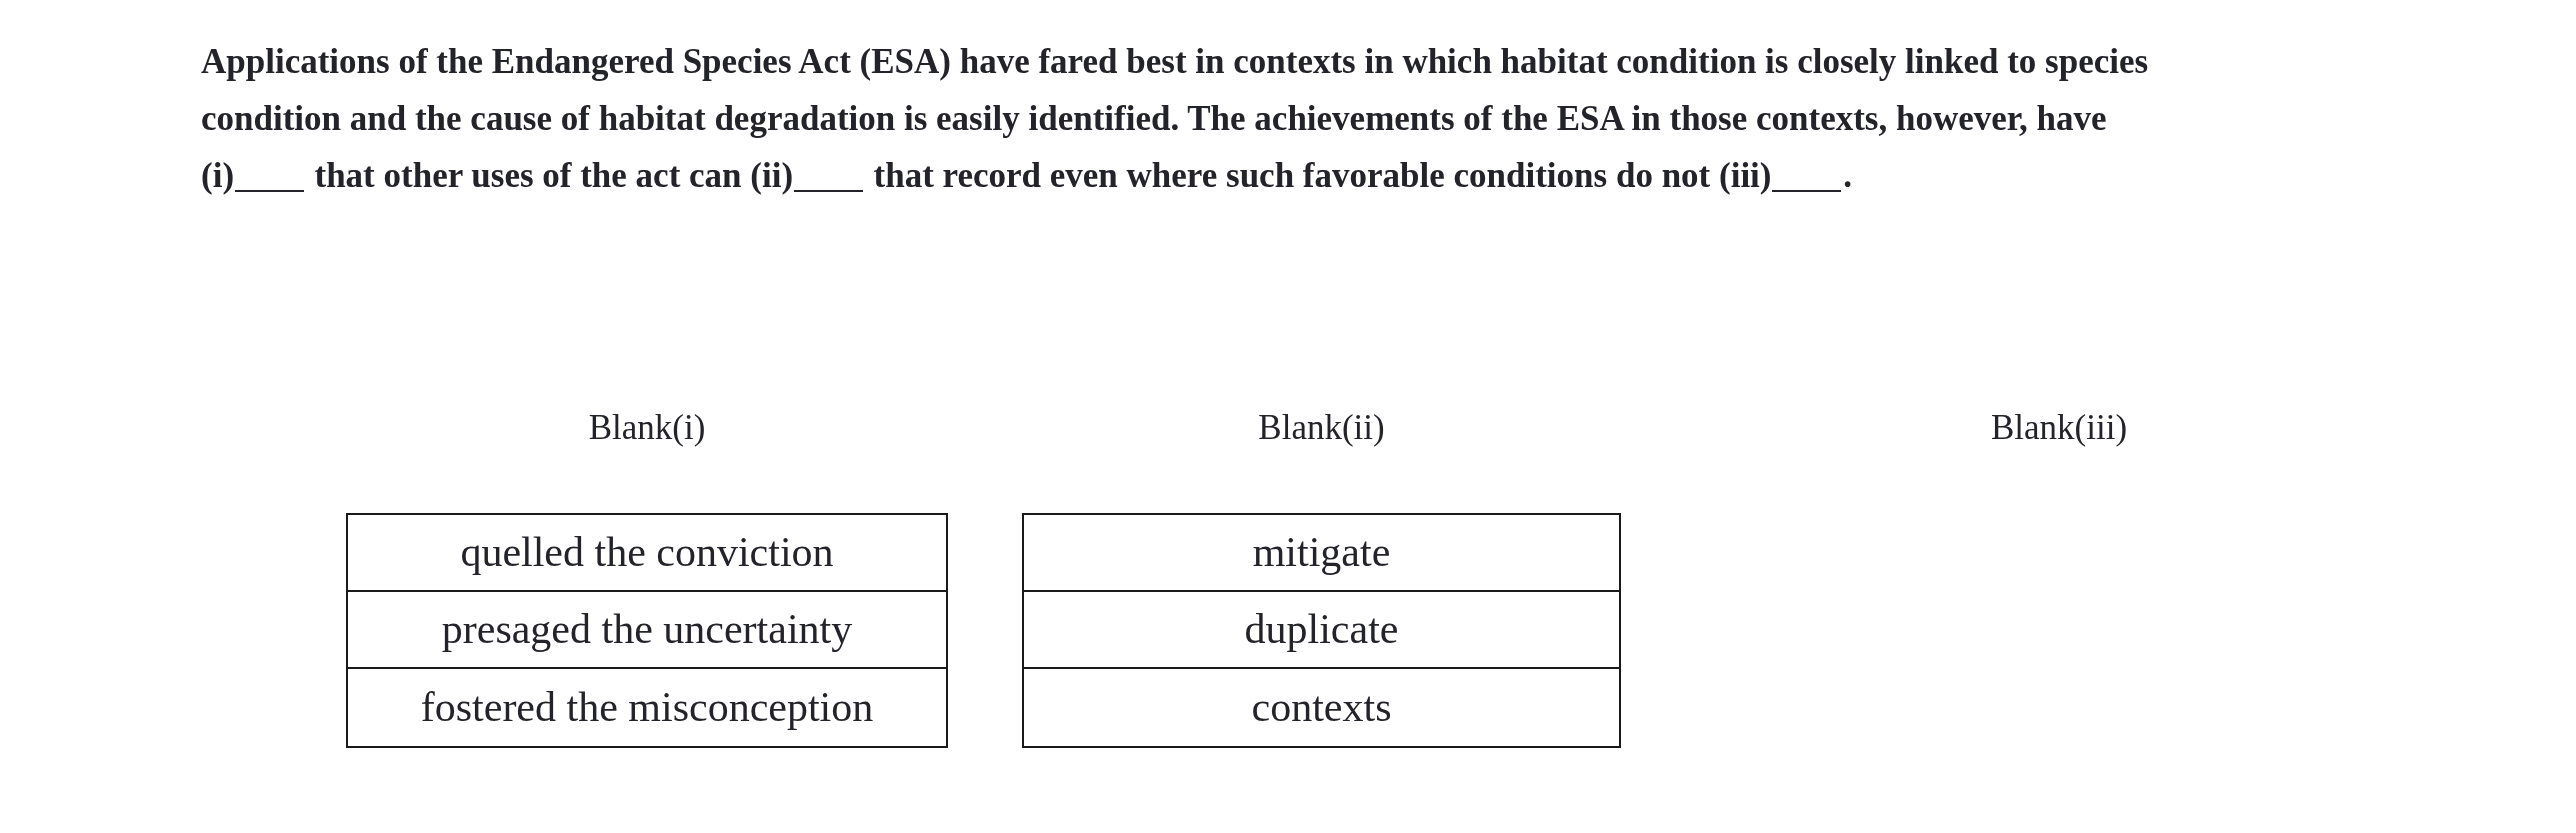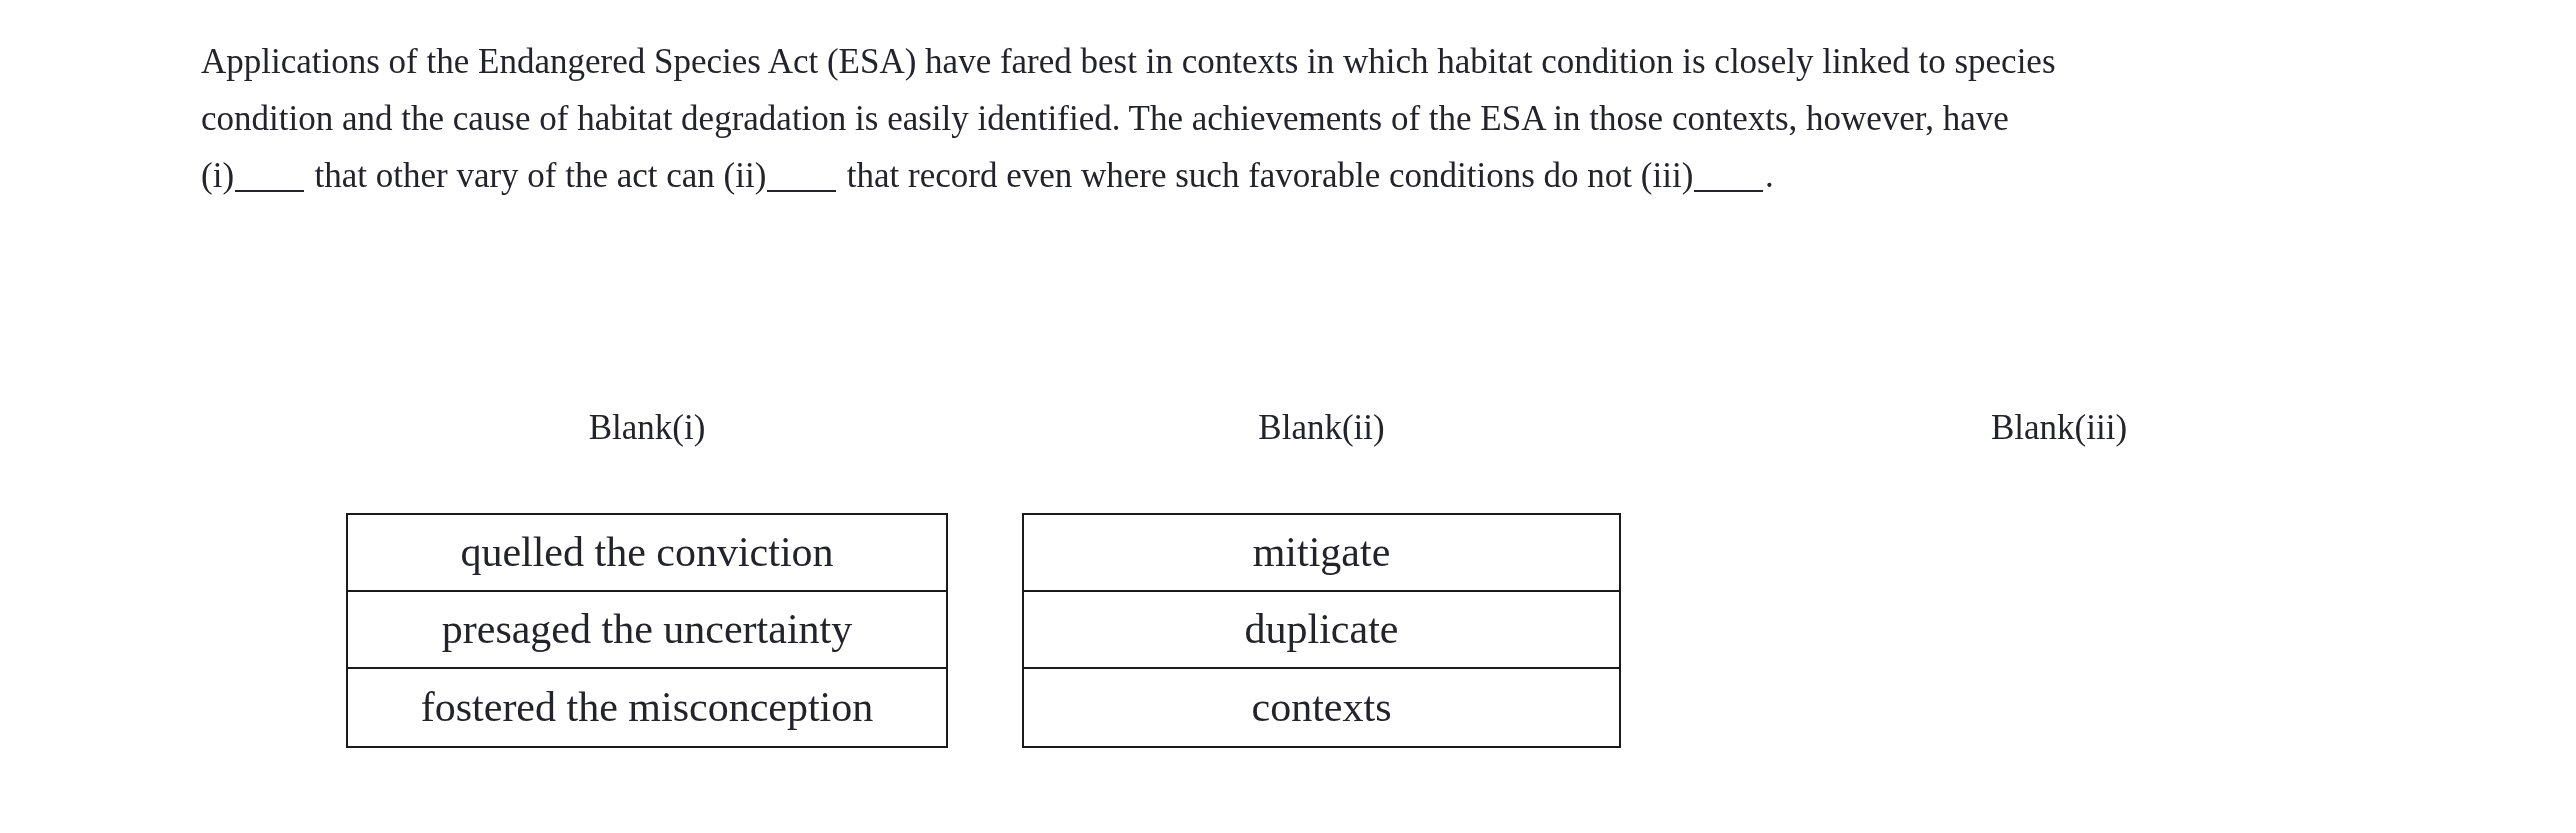--- a/index.html
+++ b/index.html
@@ -24,20 +24,21 @@
     width: 2220px;
     font-size: 35px;
     line-height: 57px;
     color: #23232a;
     text-align: left;
     white-space: normal;
   }
   #passage .ln {
     display: block;
     white-space: nowrap;
+    font-weight: bold;
   }
   .blank-rule {
     display: inline-block;
     width: 69px;
     border-bottom: 2.6px solid #23232a;
     vertical-align: -5.3px;
     margin: 0 1.8px 0 0.9px;
   }
 
   
@@ -89,21 +90,21 @@
     text-align: center;
     white-space: nowrap;
   }
 </style>
 </head>
 <body>
 
 <div id="passage">
   <span class="ln">Applications of the Endangered Species Act (ESA) have fared best in contexts in which habitat condition is closely linked to species</span>
   <span class="ln">condition and the cause of habitat degradation is easily identified. The achievements of the ESA in those contexts, however, have</span>
-  <span class="ln"><span>(i)</span><span class="blank-rule"></span> <span>that other vary of the act can</span> <span>(ii)</span><span class="blank-rule"></span> <span>that record even where such favorable conditions do not</span> <span>(iii)</span><span class="blank-rule"></span><span>.</span></span>
+  <span class="ln"><span>(i)</span><span class="blank-rule"></span> <span>that other uses of the act can</span> <span>(ii)</span><span class="blank-rule"></span> <span>that record even where such favorable conditions do not</span> <span>(iii)</span><span class="blank-rule"></span><span>.</span></span>
 </div>
 
 <div id="answer-area">
 
   <div class="blank-column c0">
     <div class="column-header">Blank(i)</div>
     <div class="choice-table">
       <div class="choice-row">
         <span class="choice-label">quelled the conviction</span>
       </div>

